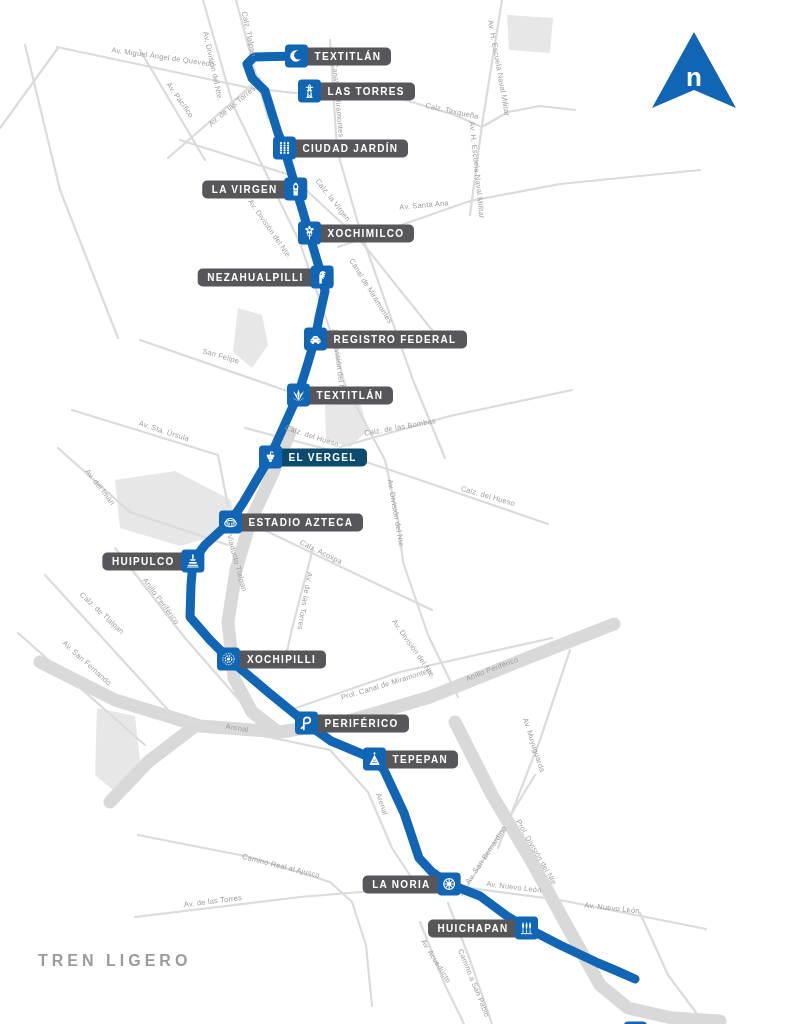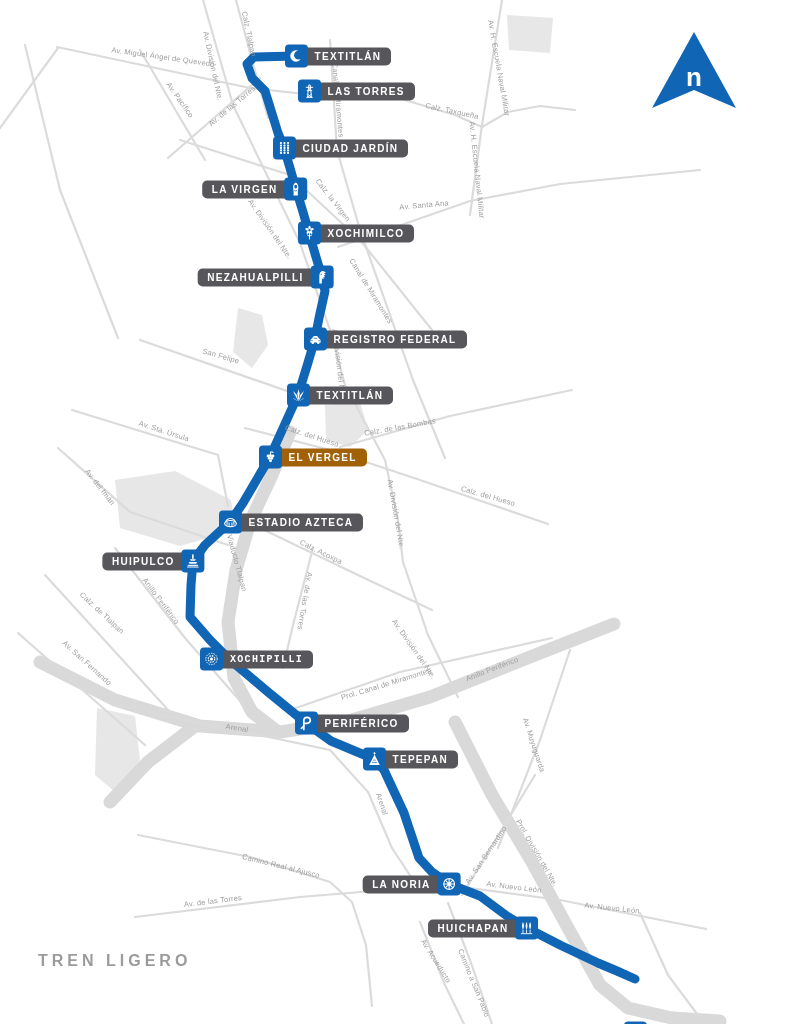--- a/index.html
+++ b/index.html
@@ -233,21 +233,21 @@
               <circle cx="12" cy="10.2" r="2.1"></circle>
               <circle cx="15.4" cy="10.6" r="2.1"></circle>
               <circle cx="10.2" cy="13.8" r="2.1"></circle>
               <circle cx="13.8" cy="13.8" r="2.1"></circle>
               <circle cx="12" cy="17.2" r="2.1"></circle>
               <path d="M12 4.5 C14 3.6 16 4.2 16.8 5.8 C14.8 6.6 12.8 6 12 4.5 Z"></path>
             </g>
             <path d="M12 9.5 L12 4.5" stroke="#fff" stroke-width="1.3" fill="none"></path>
           </svg>
         </div>
-        <div class="slabel" style="background: #a16207; color: rgb(255, 255, 255);">EL VERGEL</div>
+        <div class="slabel" style="background: #0c4a6e; color: rgb(255, 255, 255);">EL VERGEL</div>
       </div>
       <div class="station side-right" style="top: 522px; left: 218.5px; transform: translateY(-50%);">
         <div class="marker" style="background: rgb(17, 101, 181);">
           <svg width="17" height="17" viewBox="0 0 24 24">
             <g stroke="#fff" fill="none" stroke-width="1.5">
               <ellipse cx="12" cy="14.2" rx="8.3" ry="4.3"></ellipse>
               <path d="M4.4 12.6 C6 8.8 9 7 12 7 C15 7 18 8.8 19.6 12.6"></path>
               <path d="M7.2 11.6 V15.8 M10 12.6 V17.2 M14 12.6 V17.2 M16.8 11.6 V15.8"></path>
             </g>
           </svg>
@@ -262,21 +262,21 @@
               <circle cx="12" cy="3.8" r="1.2"></circle>
               <rect x="10.9" y="4.8" width="2.2" height="4.2"></rect>
               <path d="M7.8 9.6 H16.2 L15 11.8 H9 Z"></path>
               <path d="M6 13.4 H18 L16.6 15.8 H7.4 Z"></path>
               <rect x="4.8" y="17.4" width="14.4" height="1.5"></rect>
               <rect x="4" y="19.8" width="16" height="1.4"></rect>
             </g>
           </svg>
         </div>
       </div>
-      <div class="station side-right" style="top: 659px; left: 200px; transform: translateY(-50%); font-family: Liberation Mono, monospace;">
+      <div class="station side-right" style="top: 659px; left: 217px; transform: translateY(-50%);">
         <div class="marker" style="background: rgb(17, 101, 181);">
           <svg width="17" height="17" viewBox="0 0 24 24">
             <g stroke="#fff" fill="none">
               <circle cx="12" cy="12" r="8" stroke-width="1.4" stroke-dasharray="2 1.6"></circle>
               <circle cx="12" cy="12" r="4.6" stroke-width="1.8" stroke-dasharray="2.2 1.4"></circle>
             </g>
             <circle cx="12" cy="12" r="2.2" fill="#fff"></circle>
           </svg>
         </div>
         <div class="slabel" style="background: rgb(87, 87, 91); color: rgb(255, 255, 255);">XOCHIPILLI</div>

